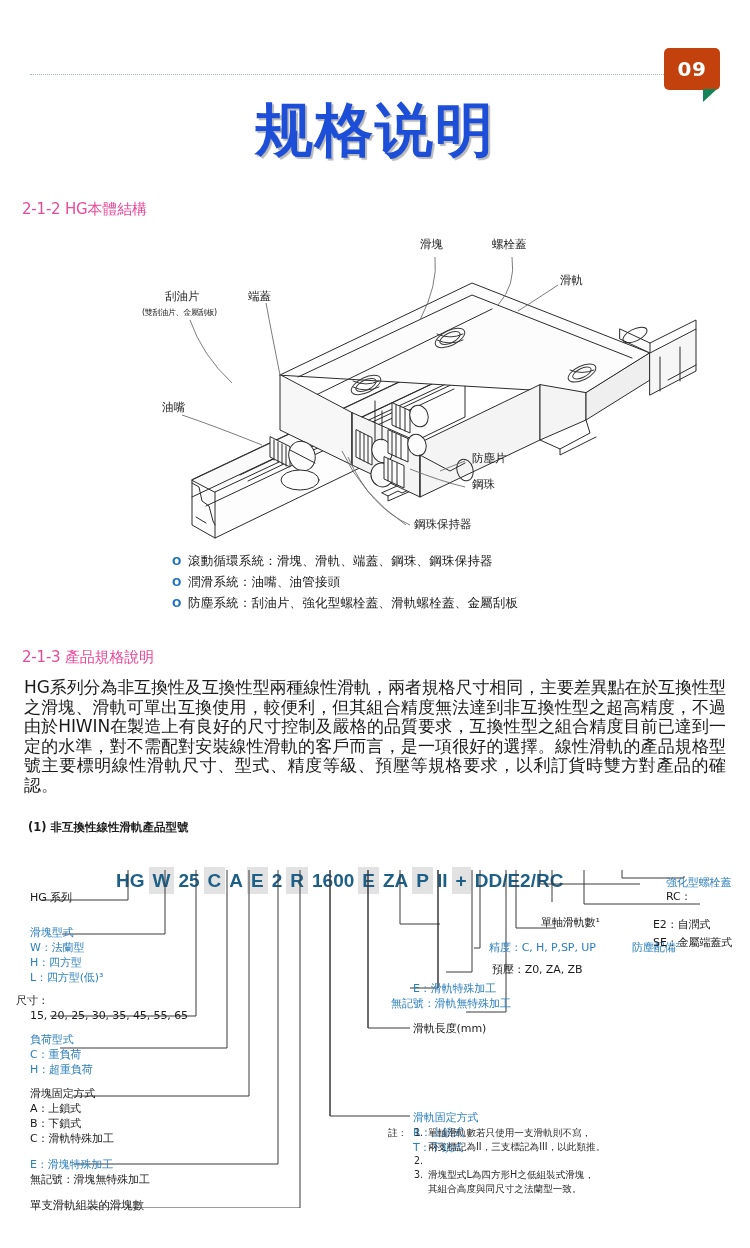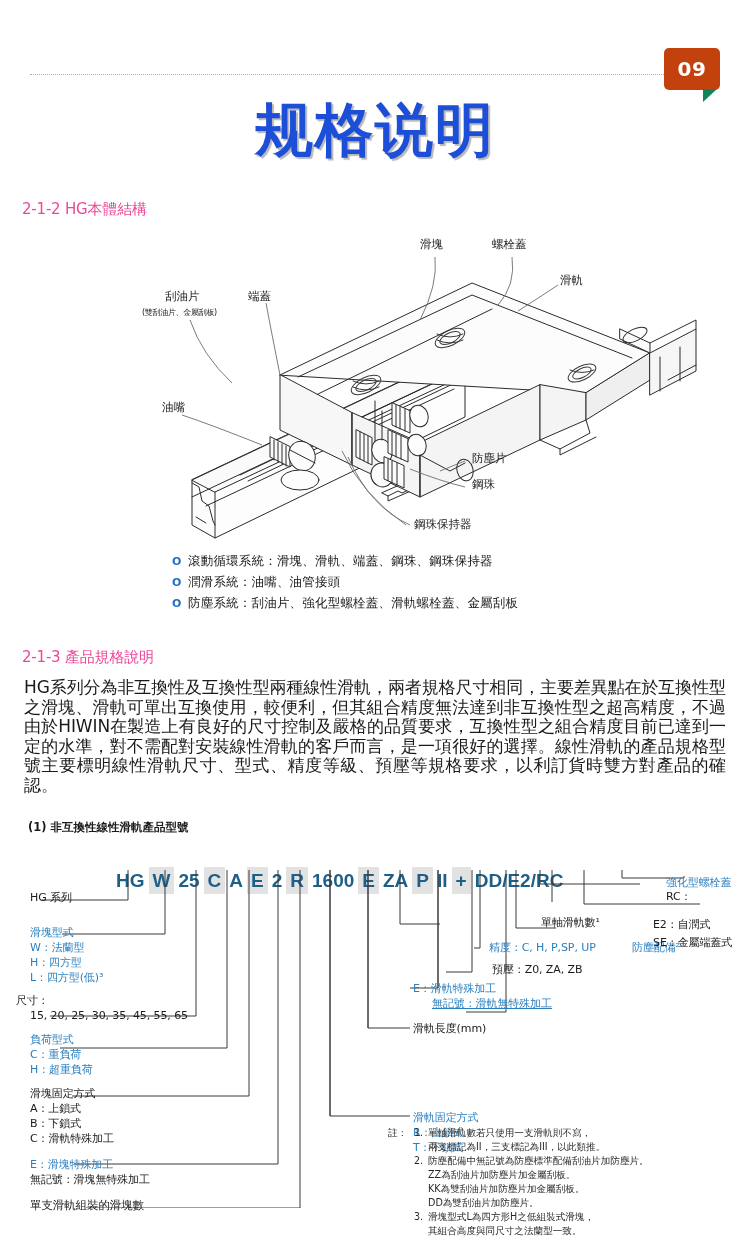--- a/index.html
+++ b/index.html
@@ -339,21 +339,21 @@
 
   <div class="lg dark" style="left:30px;top:1198px;font-size:11.5px;">單支滑軌組裝的滑塊數</div>
 
   <div class="lg blue" style="left:413px;top:1110px;">滑軌固定方式</div>
   <div class="lg blue" style="left:413px;top:1125px;">R：上鎖式</div>
   <div class="lg blue" style="left:413px;top:1140px;">T：下鎖式</div>
 
   <div class="lg dark" style="left:413px;top:1021px;">滑軌長度(mm)</div>
 
   <div class="lg blue" style="left:413px;top:981px;">E：滑軌特殊加工</div>
-  <div class="lg blue" style="left:432px;top:996px;text-decoration:underline;">無記號：滑軌無特殊加工</div>
+  <div class="lg blue" style="left:391px;top:996px;">無記號：滑軌無特殊加工</div>
 
   <div class="lg dark" style="left:492px;top:962px;">預壓：Z0, ZA, ZB</div>
   <div class="lg blue" style="left:489px;top:940px;">精度：C, H, P,SP, UP</div>
   <div class="lg dark" style="left:541px;top:915px;">單軸滑軌數¹</div>
   <div class="lg blue" style="left:632px;top:940px;">防塵配備²</div>
 
   <div class="lg dark" style="left:653px;top:917px;">E2：自潤式</div>
 
   <div class="lg dark" style="left:653px;top:935px;">SE：金屬端蓋式</div>
 
@@ -364,26 +364,20 @@
     <div class="note-row">
       <span class="note-lead">註：</span>
       <span class="note-num">1.</span>
       <span class="note-body">
         <span>單軸滑軌數若只使用一支滑軌則不寫，</span><br>
         <span>兩支標記為II，三支標記為III，以此類推。</span>
       </span>
     </div>
     <div class="note-row" style="padding-left:26px;">
       <span class="note-num">2.</span>
-      <span class="note-body">
-        <span>防塵配備中無記號為防塵標準配備刮油片加防塵片。</span><br>
-        <span>ZZ為刮油片加防塵片加金屬刮板。</span><br>
-        <span>KK為雙刮油片加防塵片加金屬刮板。</span><br>
-        <span>DD為雙刮油片加防塵片。</span>
-      </span>
     </div>
     <div class="note-row" style="padding-left:26px;">
       <span class="note-num">3.</span>
       <span class="note-body">
         <span>滑塊型式L為四方形H之低組裝式滑塊，</span><br>
         <span>其組合高度與同尺寸之法蘭型一致。</span>
       </span>
     </div>
   </div>
 

